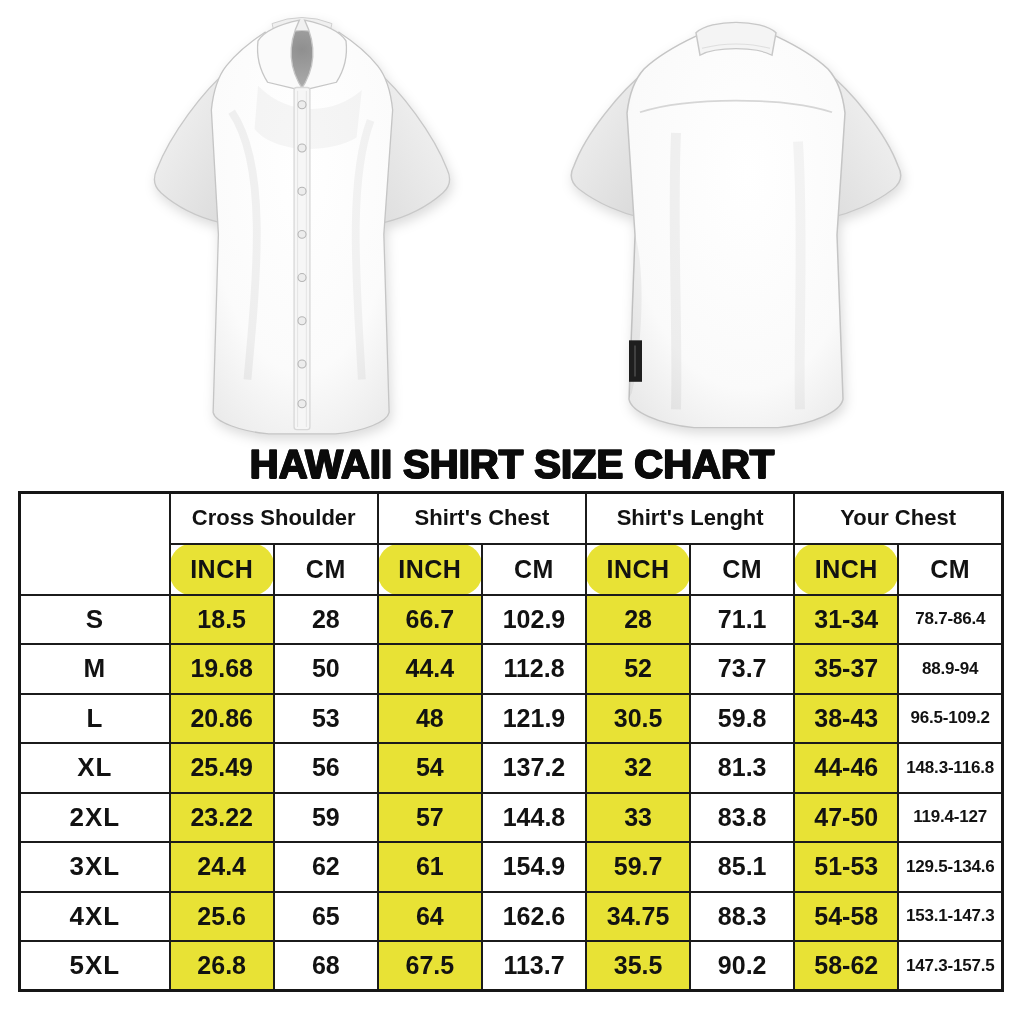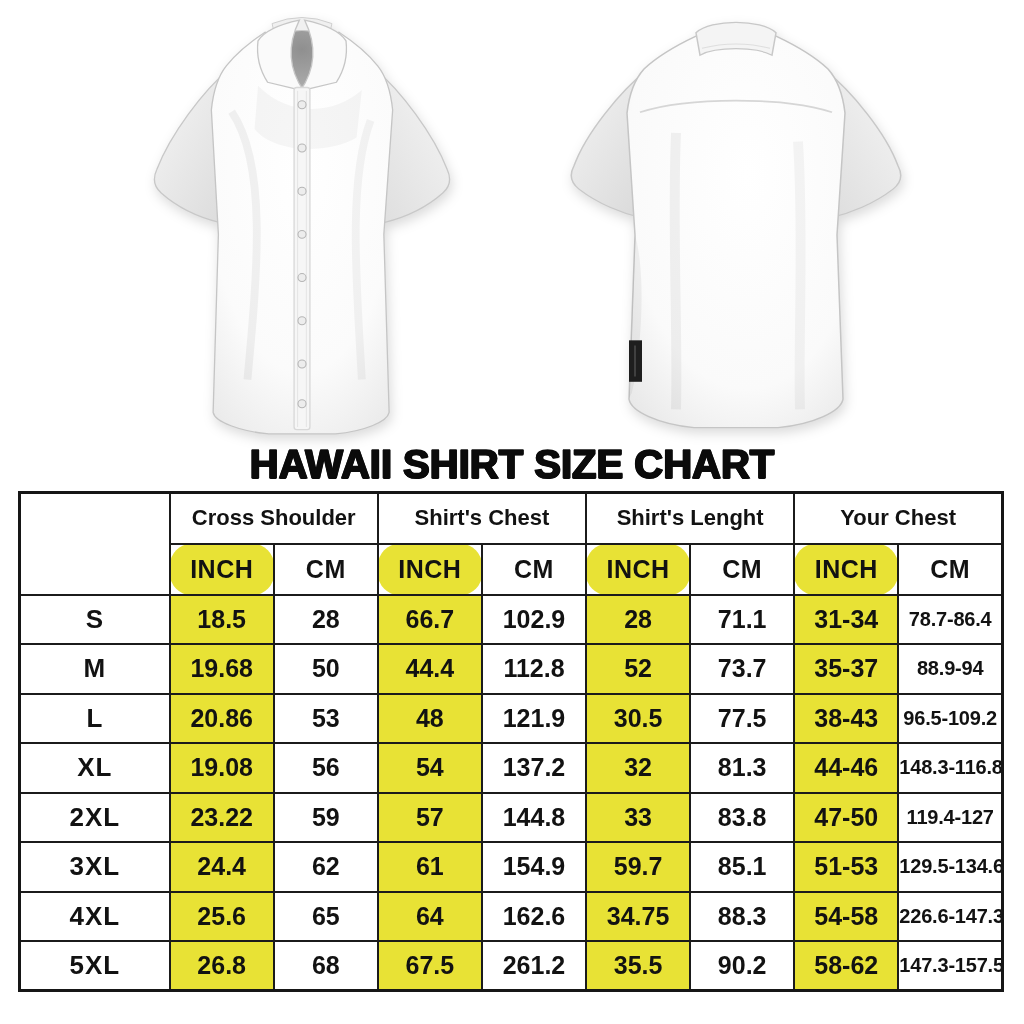--- a/index.html
+++ b/index.html
@@ -32,21 +32,21 @@
     border:2px solid #1b1b1b; text-align:center; vertical-align:middle;
     padding:0; overflow:hidden; white-space:nowrap;
   }
   col.c-size { width:150px; }
   col.c-val  { width:104px; }
   tr.r-group th { height:51px; font-size:22px;margin-top:20px; }
   tr.r-units th { height:51px; font-size:25px; letter-spacing:.5px;border-radius:21px; }
   tbody td { height:49.5px; font-size:25px; }
   td.size { font-size:26px; letter-spacing:1px; }
   .inch { background:#e8e235; }
-  td.small { font-size:20px; letter-spacing:-0.2px; }
+  td.small { font-size:17px; letter-spacing:-0.2px; }
 </style>
 </head>
 <body>
 
 <div class="canvas">
 
   <svg class="shirt shirt-front" viewBox="0 0 400 500" preserveAspectRatio="none">
     <defs>
       <radialGradient id="fBody" cx="50%" cy="32%" r="85%">
         <stop offset="0%" stop-color="#ffffff"></stop>
@@ -191,27 +191,27 @@
           <td class="inch">35-37</td>
           <td class="cm small">88.9-94</td>
         </tr>
         <tr>
           <td class="size">L</td>
           <td class="inch">20.86</td>
           <td class="cm">53</td>
           <td class="inch">48</td>
           <td class="cm">121.9</td>
           <td class="inch">30.5</td>
-          <td class="cm">77.5</td>
+          <td class="cm">59.8</td>
           <td class="inch">38-43</td>
           <td class="cm small">96.5-109.2</td>
         </tr>
         <tr>
           <td class="size">XL</td>
-          <td class="inch">19.08</td>
+          <td class="inch">25.49</td>
           <td class="cm">56</td>
           <td class="inch">54</td>
           <td class="cm">137.2</td>
           <td class="inch">32</td>
           <td class="cm">81.3</td>
           <td class="inch">44-46</td>
           <td class="cm small">148.3-116.8</td>
         </tr>
         <tr>
           <td class="size">2XL</td>
@@ -237,28 +237,28 @@
         </tr>
         <tr>
           <td class="size">4XL</td>
           <td class="inch">25.6</td>
           <td class="cm">65</td>
           <td class="inch">64</td>
           <td class="cm">162.6</td>
           <td class="inch">34.75</td>
           <td class="cm">88.3</td>
           <td class="inch">54-58</td>
-          <td class="cm small">226.6-147.3</td>
+          <td class="cm small">153.1-147.3</td>
         </tr>
         <tr>
           <td class="size">5XL</td>
           <td class="inch">26.8</td>
           <td class="cm">68</td>
           <td class="inch">67.5</td>
-          <td class="cm">261.2</td>
+          <td class="cm">113.7</td>
           <td class="inch">35.5</td>
           <td class="cm">90.2</td>
           <td class="inch">58-62</td>
           <td class="cm small">147.3-157.5</td>
         </tr>
       </tbody>
   </table>
 
 </div>
 

